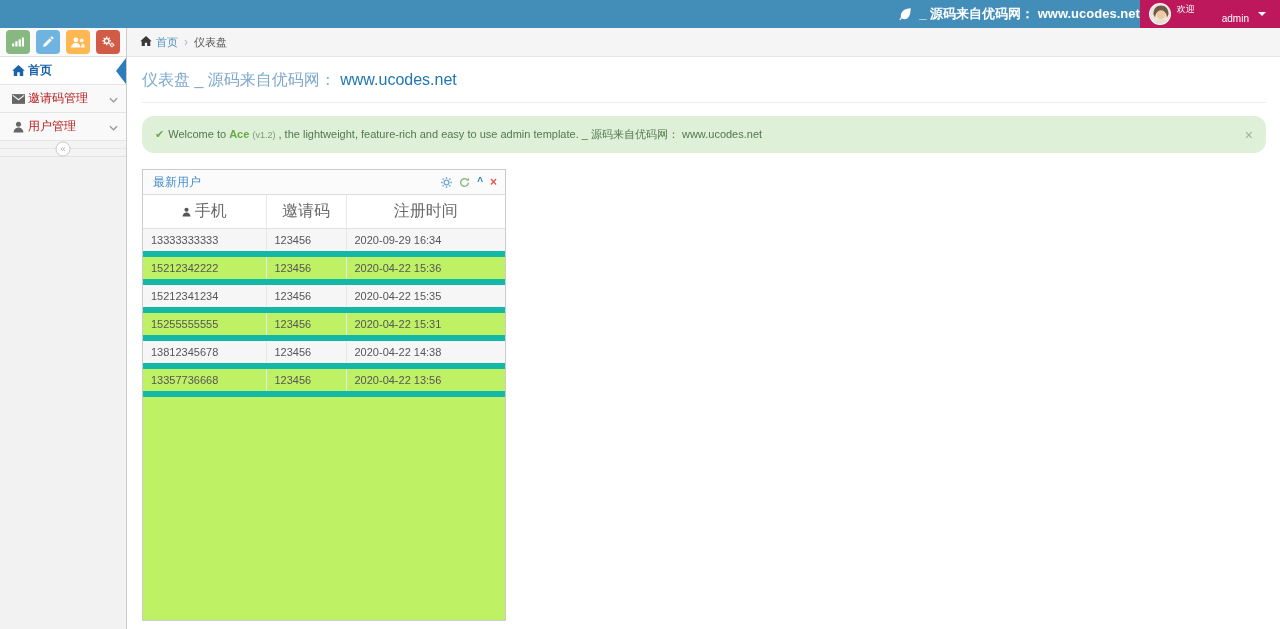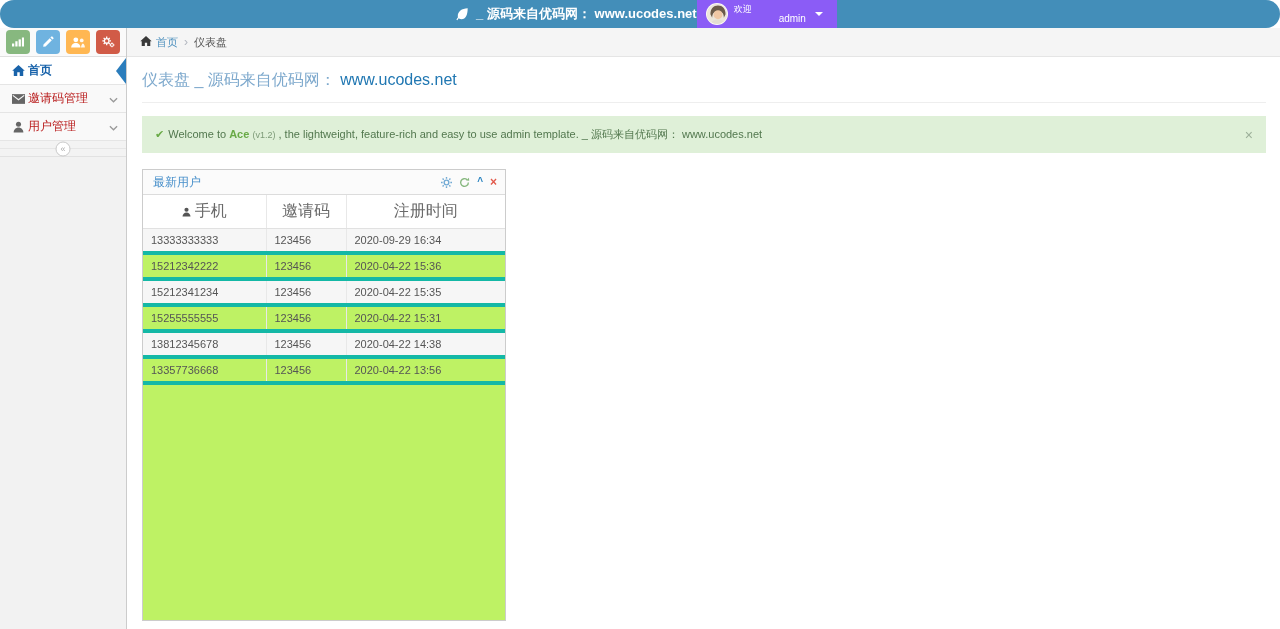--- a/index.html
+++ b/index.html
@@ -1,23 +1,23 @@
 <!DOCTYPE html>
 <html><head>
 <meta charset="utf-8">
 <style>
   * { margin:0; padding:0; box-sizing:border-box; }
   html,body { width:1280px; height:629px; overflow:hidden; background:#fff;
     font-family:"Liberation Sans","DejaVu Sans",sans-serif; }
 
   
-  .navbar { height:28px; background:#438eb9; display:flex; justify-content:center; align-items:stretch;border-radius:14px; }
+  .navbar { height:28px; background:#438eb9; display:flex; justify-content:flex-end; align-items:stretch; }
   .brand { display:flex; align-items:center; gap:7px; padding-left:12px; color:#fff; font-size:13px; font-weight:bold; }
   .brand svg { display:block; }
-  .user-box { display:flex; align-items:center; gap:6px; background:#8b5cf6; padding:0 14px 0 9px; cursor:pointer; }
+  .user-box { display:flex; align-items:center; gap:6px; background:#be185d; padding:0 14px 0 9px; cursor:pointer; }
   .avatar { width:22px; height:22px; border-radius:50%; border:1px solid rgba(255,255,255,.85); overflow:hidden; background:#e8dcc8; flex:0 0 auto; }
   .user-text { color:#fff; font-size:9px; line-height:10px; }
   .user-text .uname { font-size:10px;padding-left:45px; }
   .caret-down { width:0; height:0; border-left:4px solid transparent; border-right:4px solid transparent; border-top:4px solid #fff; margin-left:3px; }
 
   
   .wrapper { display:flex; height:601px; }
   .sidebar { width:127px; flex:0 0 127px; background:#f2f2f2; border-right:1px solid #ccc; display:flex; flex-direction:column; }
   .main { flex:1; background:#fff; min-width:0; }
 
@@ -49,42 +49,42 @@
   .breadcrumb-bar .sep { color:#b2b6bf; font-size:12px; }
   .breadcrumb-bar .current { color:#555; }
 
   
   .main-inner { padding:0 14px 0 15px; }
   .page-header { padding:13px 0 11px; border-bottom:1px solid #eeeeee; font-size:16px; }
   .page-header .ph-title { color:#7ea9cd; }
   .page-header .ph-link { color:#2077b2; cursor:pointer; }
 
   
-  .alert { position:relative; margin-top:13px; background:#dff0d8; border-radius:0; padding:11px 34px 11px 13px; font-size:11px; color:#53784f; }
+  .alert { position:relative; margin-top:13px; background:#dff0d8; border-radius:12px; padding:11px 34px 11px 13px; font-size:11px; color:#53784f; }
   .alert .check { color:#69aa46; margin-right:4px; }
   .alert .ace { color:#69aa46; font-weight:bold; }
   .alert .ver { font-size:9px; color:#7d9a78; }
   .alert .close-x { position:absolute; right:13px; top:50%; transform:translateY(-50%); color:#9caf99; font-size:14px; line-height:1; cursor:pointer; background:none; border:none; }
 
   
   .widget { margin-top:16px; width:364px; border:1px solid #ccc; height:452px; background:#bef264; }
   .widget-header { height:25px; background:#fbfbfb; border-bottom:1px solid #dcdcdc; display:flex; align-items:center; justify-content:space-between; padding:0 8px 0 10px; }
   .widget-title { color:#478fca; font-size:12px; }
   .widget-toolbar { display:flex; align-items:center; gap:7px; }
   .tool-btn { background:none; border:none; padding:0; cursor:pointer; display:flex; align-items:center; font-size:11px; line-height:1; }
   .tool-caret { color:#2a84c0; font-weight:bold; font-size:10px; }
   .tool-close { color:#e2594b; font-weight:bold; font-size:12px; }
 
   table.users { width:100%; border-collapse:collapse; table-layout:fixed; }
   table.users col.c1 { width:123px; } table.users col.c2 { width:80px; }
   table.users th { text-align:center; font-weight:normal; font-size:16px; color:#6a6a6a; padding:6px 8px; background:#fff; border-bottom:1px solid #e1e1e1; }
   table.users th .th-icon { color:#555; margin-right:4px; vertical-align:-1px; }
   table.users td { font-size:11px; color:#555; padding:5px 8px; }
   table.users th + th, table.users td + td { border-left:1px solid #e8e8e8; }
-  table.users tbody tr { border-bottom:4px solid #14b8a6;margin-left:44px; }
+  table.users tbody tr { border-bottom:6px solid #14b8a6;margin-left:44px; }
   table.users tbody tr:nth-child(odd) { background:#f6f6f6; }
 </style>
 </head>
 <body>
 
 <div class="navbar">
   <div class="brand">
     <span>
       <svg width="14" height="14" viewBox="0 0 16 16">
           <path d="M14.5 1.5C7.5 1.6 3.2 5.4 3.2 10.2c0 .5.1 1 .2 1.5-.8 1-1.4 2-1.8 2.9l1.2.6c.3-.8.8-1.6 1.4-2.4.9.7 2.1 1.2 3.4 1.2 4.6 0 6.9-4.8 6.9-12.5z" fill="#fff"></path>

